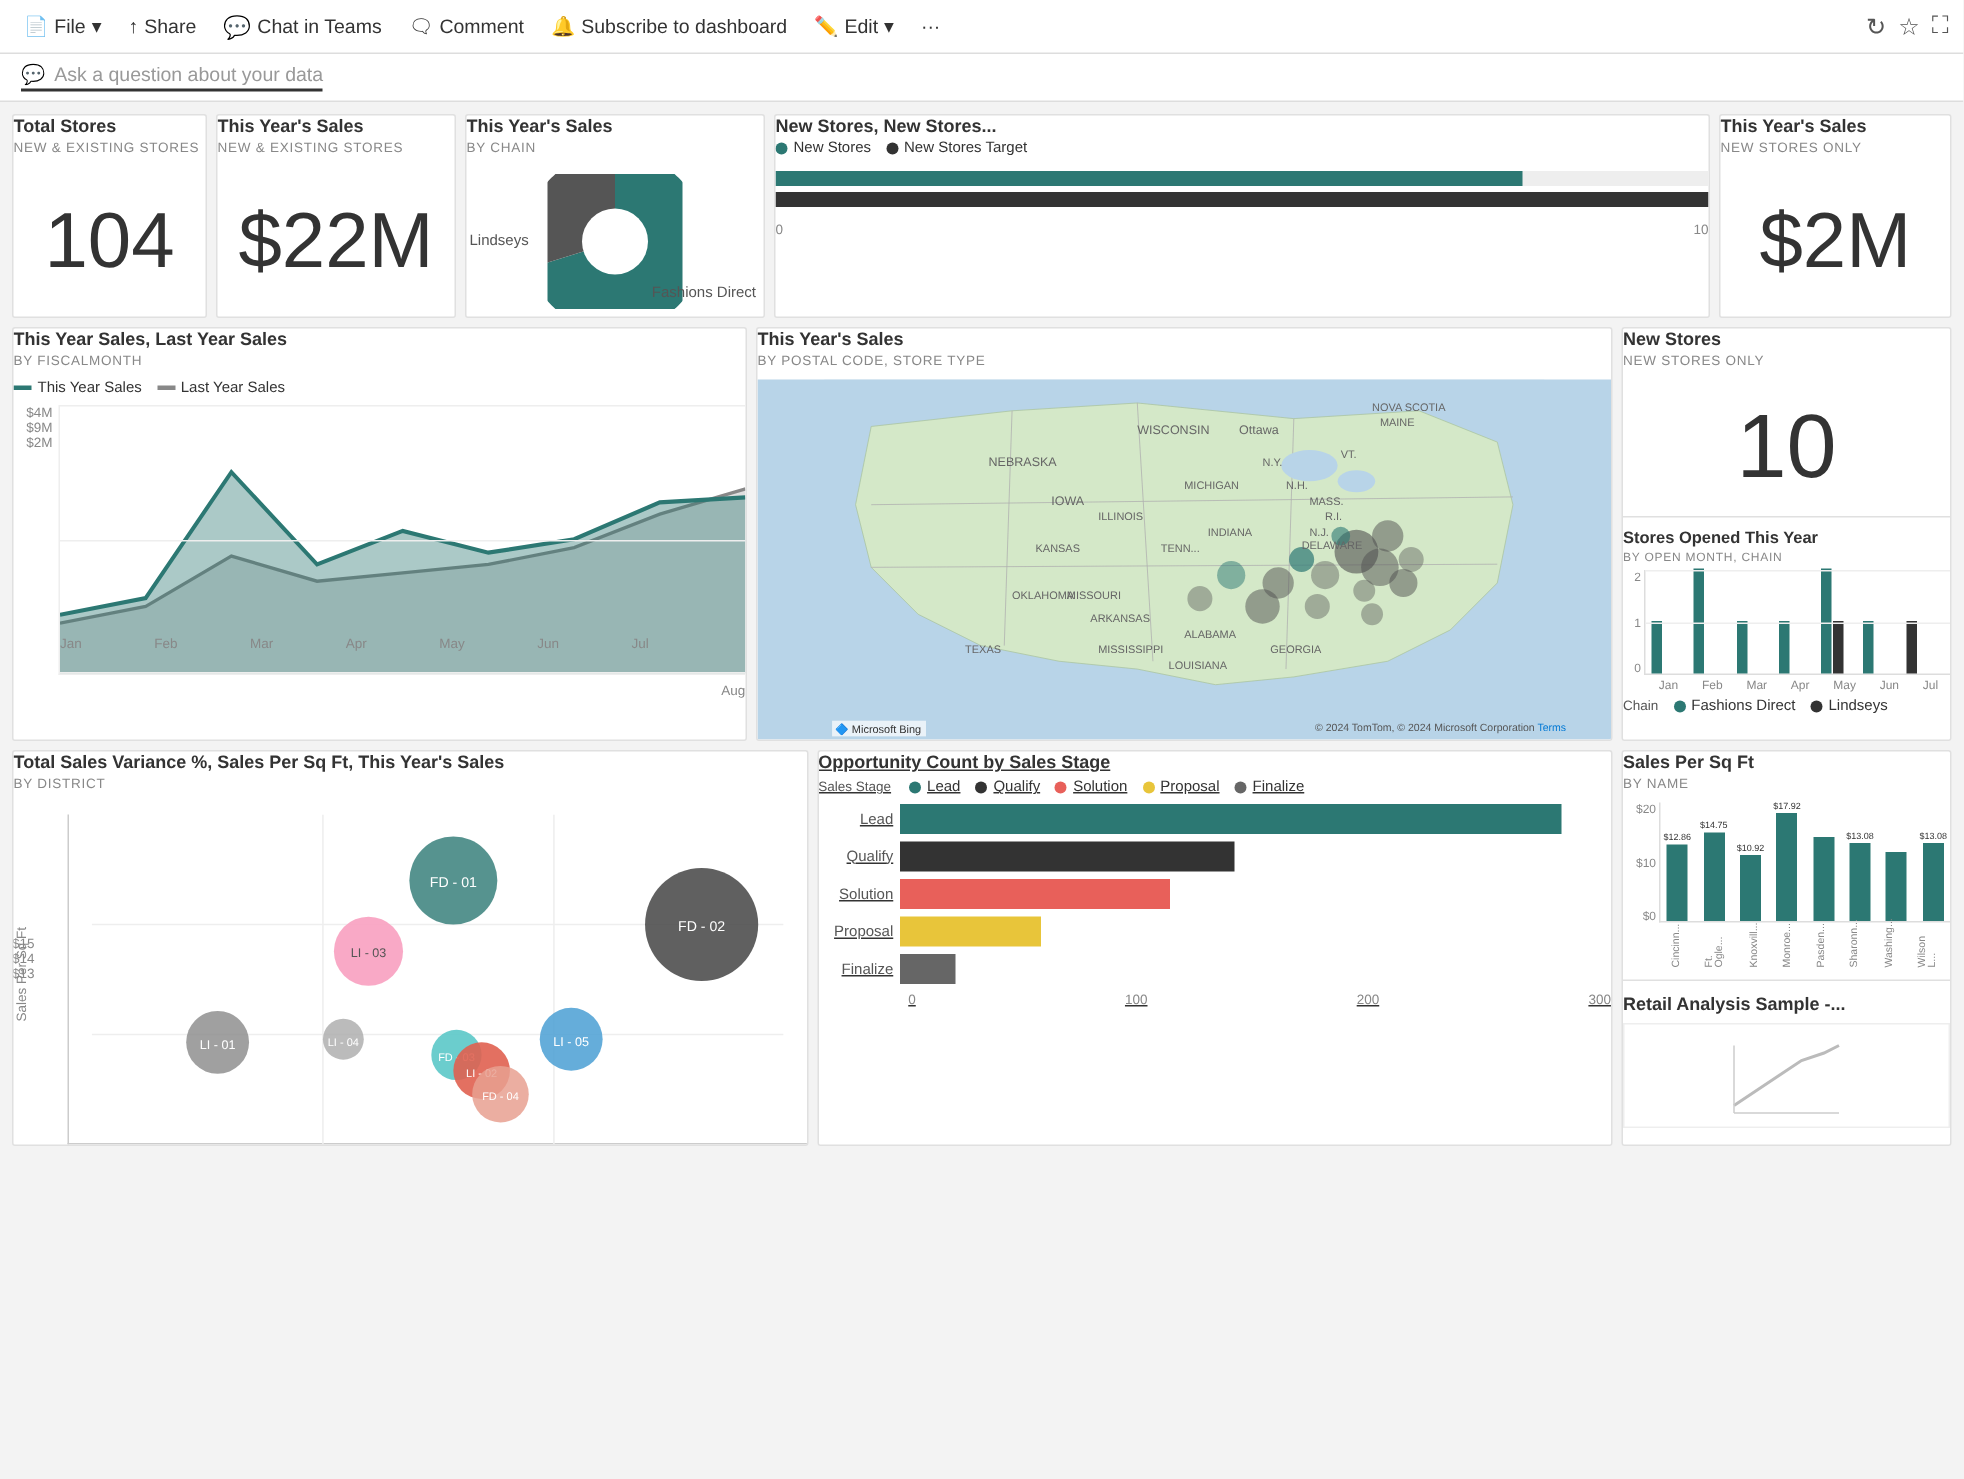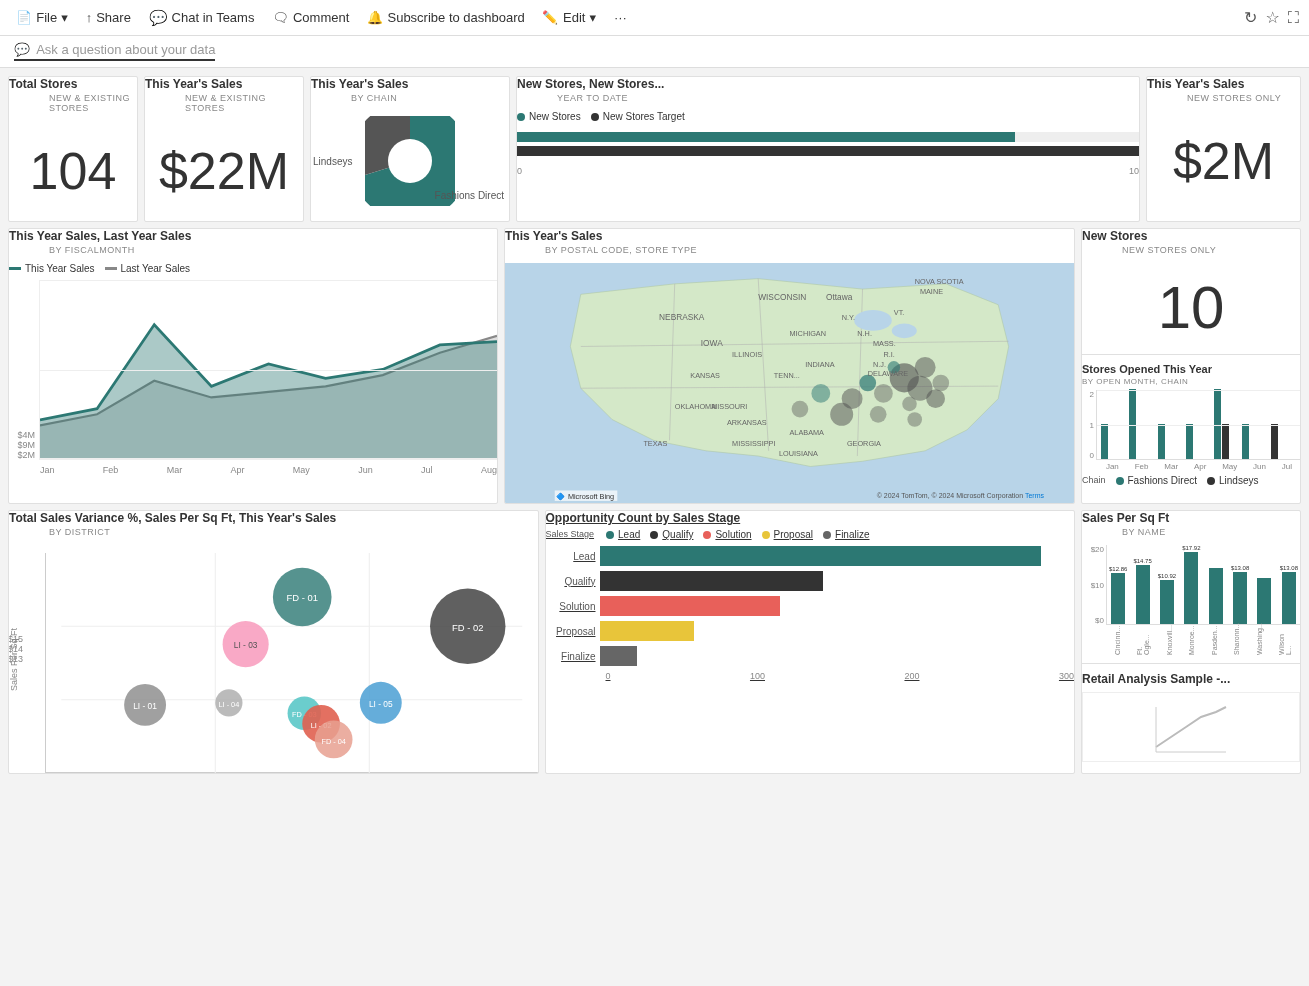--- a/index.html
+++ b/index.html
@@ -29,21 +29,21 @@
     .dashboard { padding: 8px; display: flex; flex-direction: column; gap: 6px; background: #f3f3f3; }
 
     .row { display: flex; gap: 6px; }
 
     .card {
       background: #fff; border: 1px solid #e0e0e0; border-radius: 2px;
       padding: 0; overflow: hidden; position: relative;
     }
 
     .card-title { font-size: 12px; font-weight: 600; color: #333; margin-bottom: 2px; }
-    .card-subtitle { font-size: 9px; text-transform: uppercase; color: #888; letter-spacing: 0.5px; margin-bottom: 8px; margin-left: 40px; }
+    .card-subtitle { font-size: 9px; text-transform: uppercase; color: #888; letter-spacing: 0.5px; margin-bottom: 8px; }
 
     .big-number { font-size: 52px; font-weight: 200; color: #333; text-align: center; padding: 20px 0; }
 
     
     .card-total-stores { width: 130px; flex-shrink: 0; }
     .card-this-year-sales-num { width: 160px; flex-shrink: 0; }
     .card-this-year-sales-chain { width: 200px; flex-shrink: 0; }
     .card-new-stores-ytd { flex: 1; }
     .card-new-stores-only-num { width: 155px; flex-shrink: 0; }
 
@@ -175,21 +175,20 @@
 
           <circle cx="45" cy="45" r="40" fill="none" stroke="#555" stroke-width="40" stroke-dasharray="75 176" stroke-dashoffset="-176" transform="rotate(-90 45 45)"></circle>
           <circle cx="45" cy="45" r="22" fill="white"></circle>
         </svg>
         <span class="pie-label pie-label-right" style="bottom:10px; top:auto; right:5px; position:absolute; font-size:10px;">Fashions Direct</span>
       </div>
     </div>
 
     <div class="card card-new-stores-ytd">
       <div class="card-title">New Stores, New Stores...</div>
-      <div class="card-subtitle">YEAR TO DATE</div>
       <div class="legend">
         <div class="legend-item">
             <div class="legend-dot" style="background:#2c7873;"></div>
             <span>New Stores</span>
           </div>
         <div class="legend-item">
             <div class="legend-dot" style="background:#333;"></div>
             <span>New Stores Target</span>
           </div>
       </div>
@@ -228,21 +227,21 @@
           <div class="legend-line" style="background:#2c7873;"></div>
           <span>This Year Sales</span>
         </div>
         <div class="legend-item">
           <div class="legend-line" style="background:#888;"></div>
           <span>Last Year Sales</span>
         </div>
       </div>
       <div style="display:flex; height:180px; position:relative;">
 
-        <div style="display:flex; flex-direction:column; justify-content:flex-end; width:30px; font-size:9px; color:#888; text-align:right; padding-right:4px;">
+        <div style="display:flex; flex-direction:column; justify-content:flex-start; width:30px; font-size:9px; color:#888; text-align:right; padding-right:4px;">
           <span>$4M</span>
           <span>$9M</span>
           <span>$2M</span>
         </div>
         <div style="flex:1; position:relative; border-left:1px solid #eee; border-bottom:1px solid #eee;">
           
           <div style="position:absolute; top:0; left:0; right:0; height:1px; background:#eee;"></div>
           <div style="position:absolute; top:50%; left:0; right:0; height:1px; background:#eee;"></div>
           <div style="position:absolute; bottom:0; left:0; right:0; height:1px; background:#eee;"></div>
 
@@ -257,21 +256,21 @@
 
           
           <div style="display:flex; justify-content:space-between; position:absolute; bottom:-16px; left:0; right:0;">
             <span style="font-size:9px; color:#888;">Jan</span>
             <span style="font-size:9px; color:#888;">Feb</span>
             <span style="font-size:9px; color:#888;">Mar</span>
             <span style="font-size:9px; color:#888;">Apr</span>
             <span style="font-size:9px; color:#888;">May</span>
             <span style="font-size:9px; color:#888;">Jun</span>
             <span style="font-size:9px; color:#888;">Jul</span>
-            <span style="font-size:9px; color:#888;">Aug</span>
+            <span style="font-size:9px; color:#888;margin-top:31px;">Aug</span>
           </div>
         </div>
       </div>
     </div>
 
     <div class="card card-map">
       <div class="card-title">This Year's Sales</div>
       <div class="card-subtitle">BY POSTAL CODE, STORE TYPE</div>
       <div class="map-placeholder">
         <svg width="100%" height="100%" viewBox="0 0 460 230">

